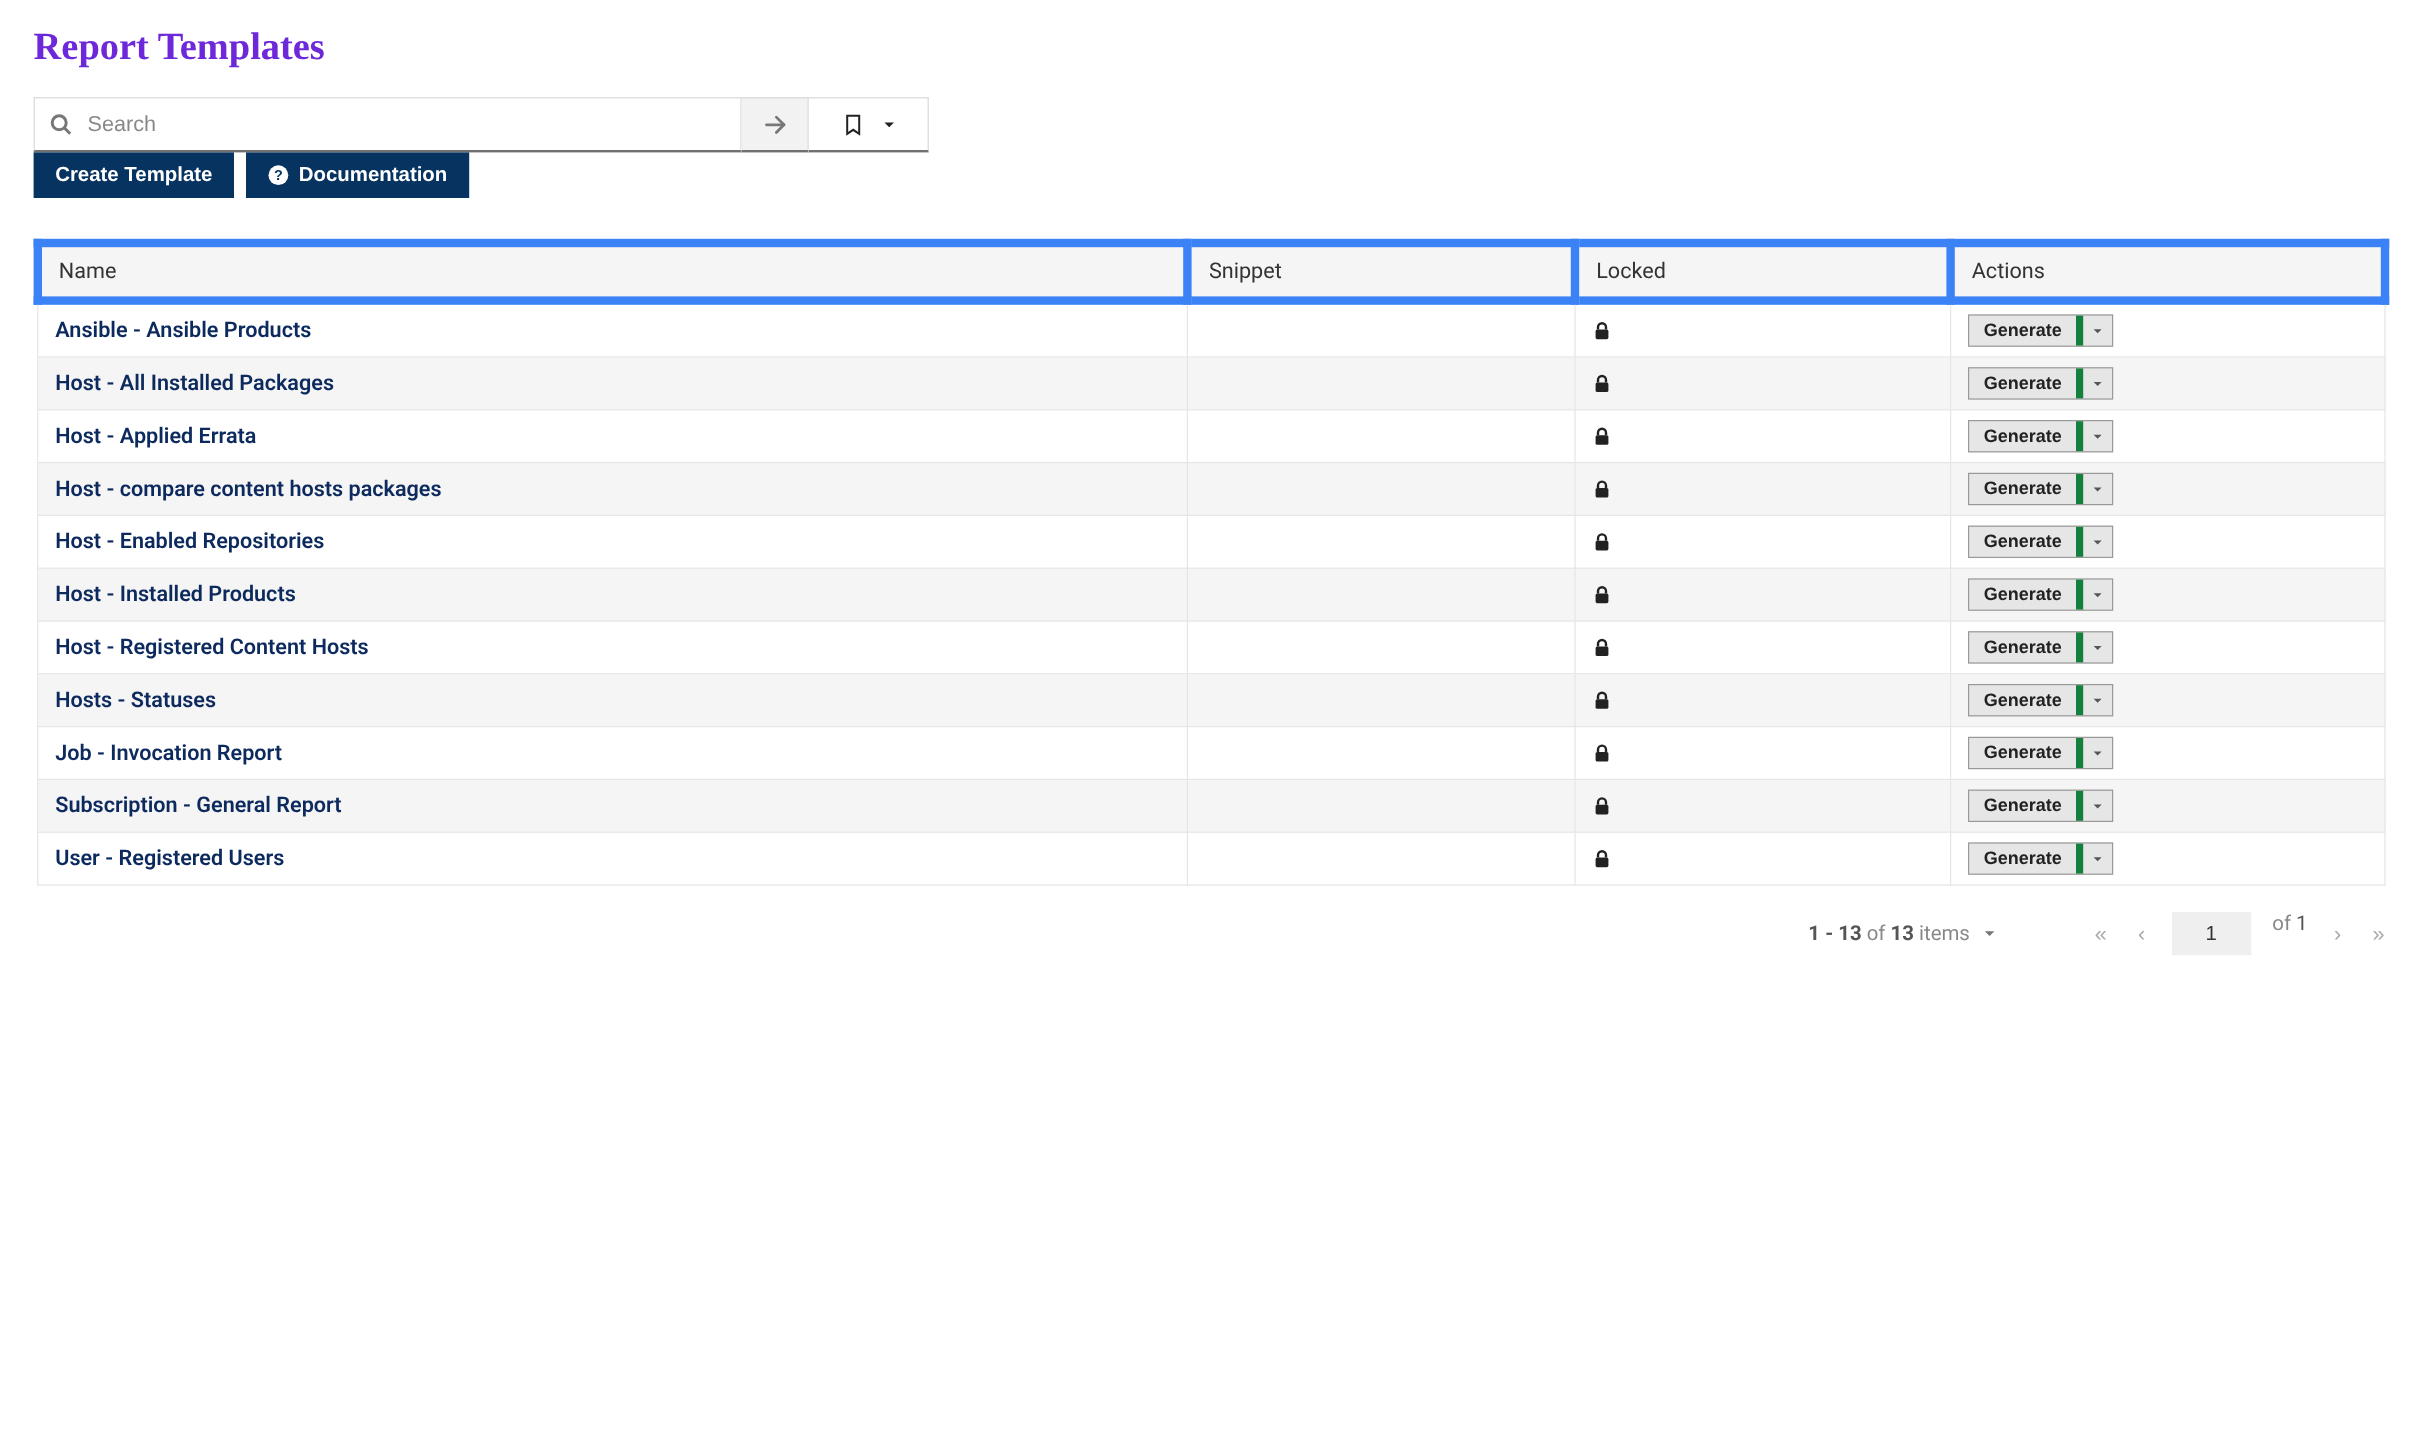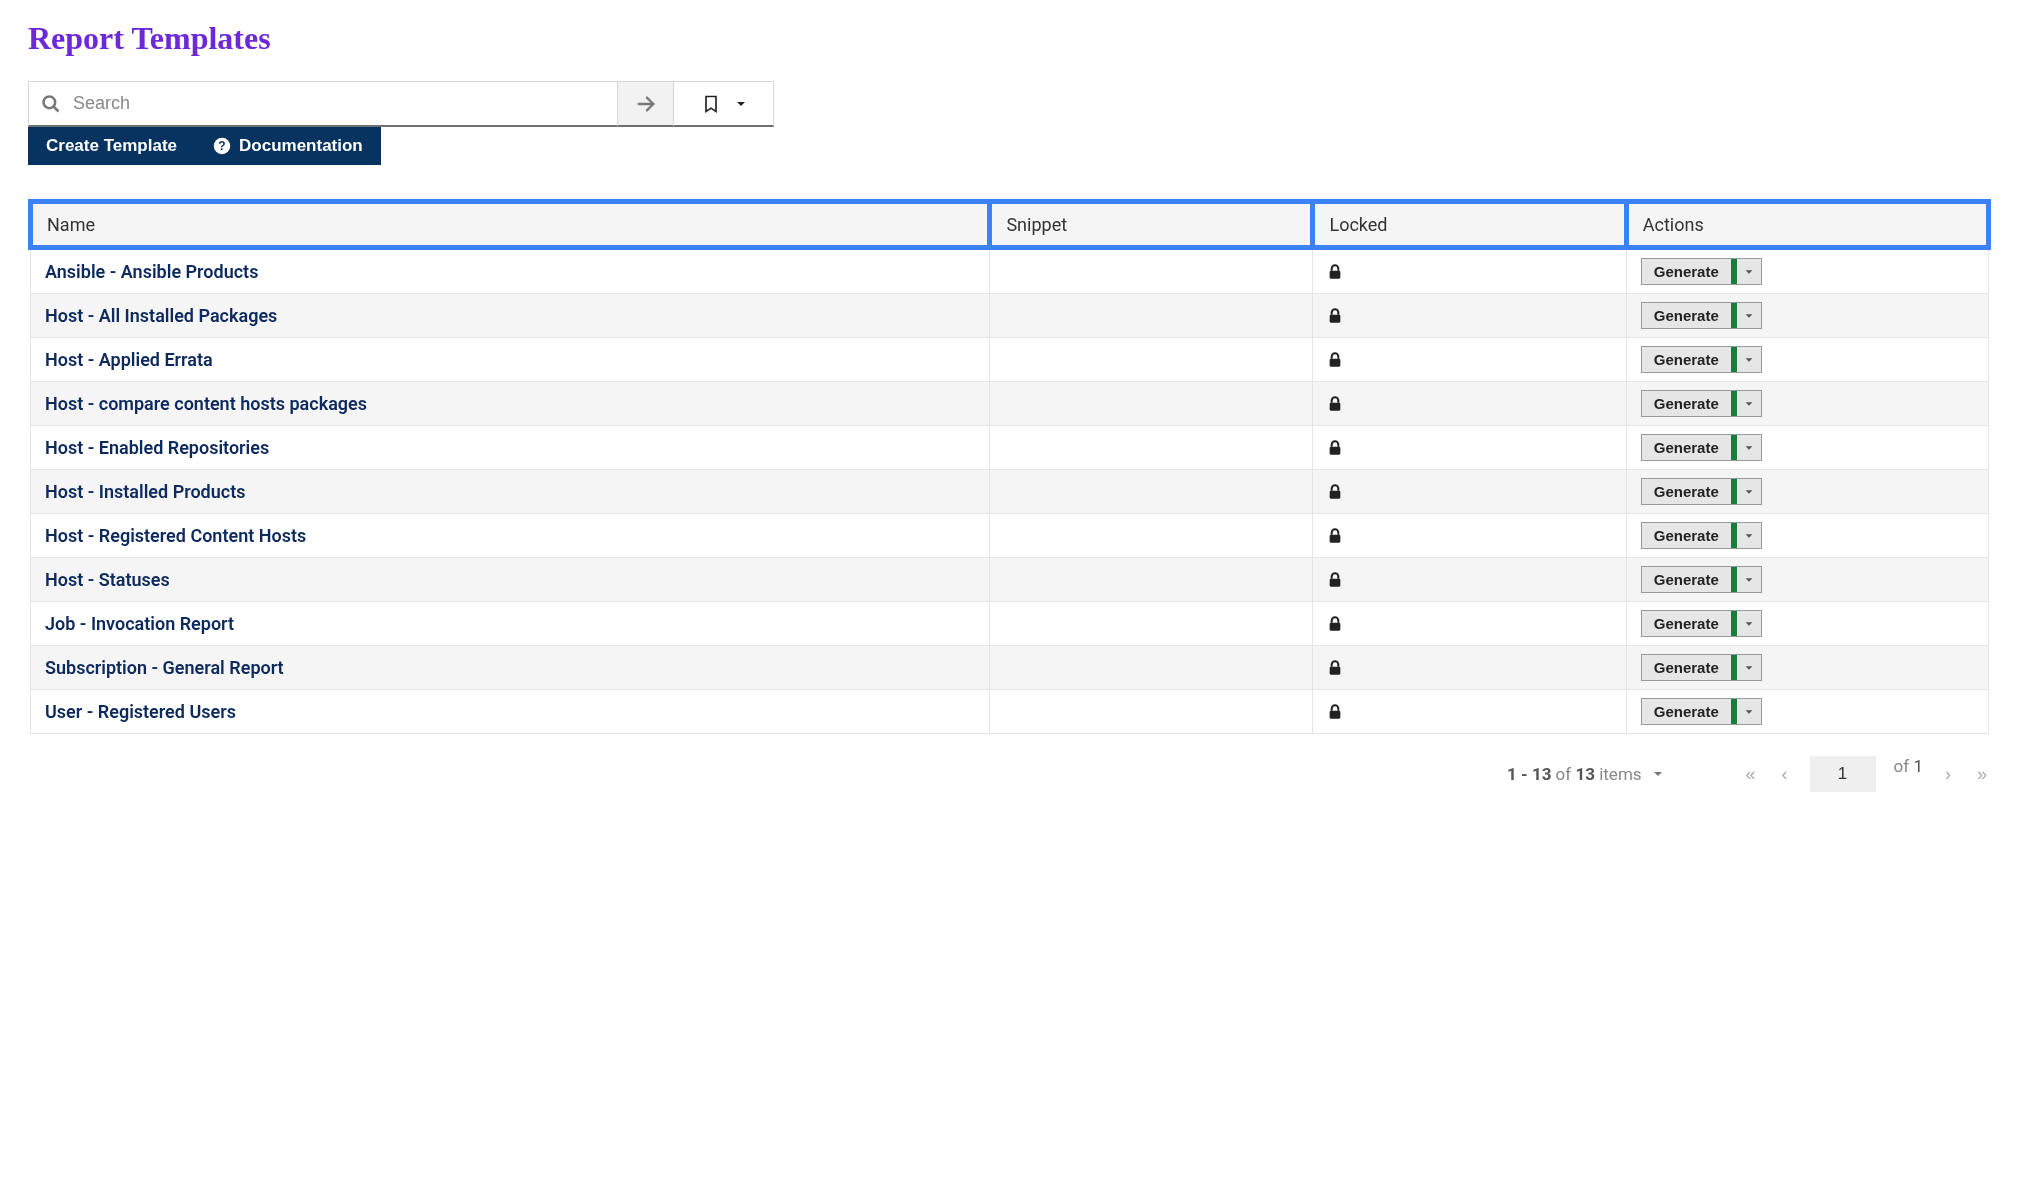--- a/index.html
+++ b/index.html
@@ -66,21 +66,21 @@
     align-items: center;
     justify-content: center;
     width: 100px;
     border: 1px solid #d8d8d8;
     border-left: none;
     border-bottom: 2px solid #707070;
     background: #fff;
     cursor: pointer;
     gap: 14px;
   }
-  .action-buttons { display: flex; }
+  .action-buttons { display: flex; gap: 10px; }
   .btn-primary {
     background: #06335f;
     color: #fff;
     border: none;
     padding: 8px 18px;
     font-size: 17px;
     font-weight: 700;
     cursor: pointer;
     display: flex;
     align-items: center;
@@ -91,21 +91,21 @@
     width: 100%;
     border-collapse: collapse;
     border: 1px solid #d7d7d7;
   }
   thead th {
     text-align: left;
     font-size: 18px;
     font-weight: 400;
     padding: 10px 14px;
     background: #f5f5f5;
-    border: 5px solid #3b82f6;
+    border: 7px solid #3b82f6;
     color: #333;
   }
   tbody td {
     padding: 8px 14px;
     border: 1px solid #e5e5e5;
     vertical-align: middle;
     height: 40px;
   }
   tbody tr:nth-child(even) td { background: #f5f5f5; }
   tbody tr:nth-child(odd) td { background: #fff; }
@@ -361,21 +361,21 @@
         <td class="col-actions"><span class="action-split">
             <button class="action-main">Generate</button>
             <button class="action-caret">
               <svg width="10" height="10" viewBox="0 0 24 24" fill="#555">
                 <path d="M4 8l8 8 8-8z"></path>
               </svg>
             </button>
           </span></td>
       </tr>
       <tr>
-        <td class="col-name"><a class="name-link">Host - Statuses</a></td>
+        <td class="col-name"><a class="name-link">Hosts - Statuses</a></td>
         <td class="col-snippet"></td>
         <td class="col-locked">
           <span class="lock-wrap">
             <svg width="16" height="18" viewBox="0 0 24 24" fill="#222">
               <rect x="4" y="10" width="16" height="12" rx="2"></rect>
               <path d="M7 10V7a5 5 0 0 1 10 0v3" fill="none" stroke="#222" stroke-width="3"></path>
             </svg>
           </span>
         </td>
         <td class="col-actions"><span class="action-split">

